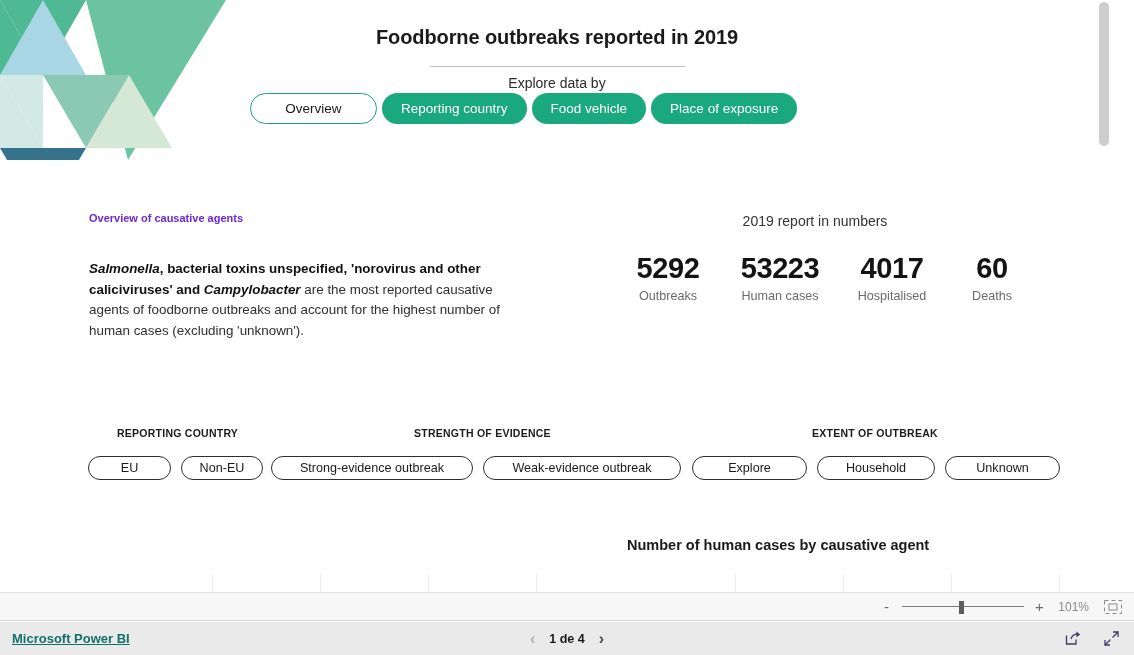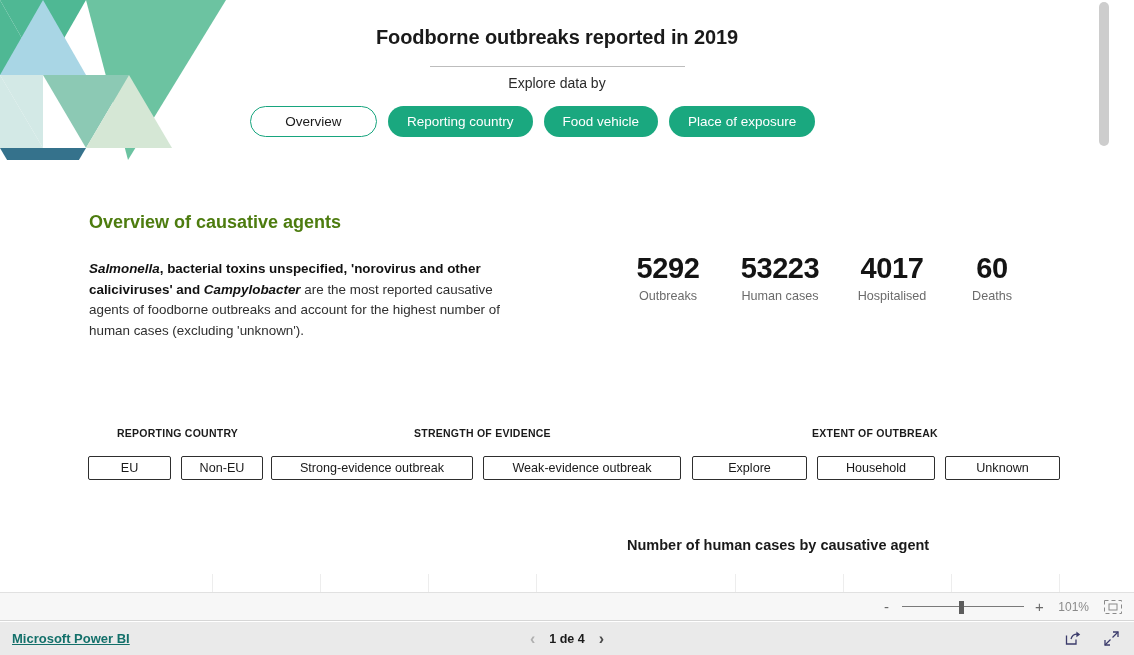--- a/index.html
+++ b/index.html
@@ -66,23 +66,23 @@
     top: 75px;
     width: 580px;
     text-align: center;
     font-size: 14px;
     color: #2b2b2b;
   }
 
   .nav-pills {
     position: absolute;
     left: 250px;
-    top: 106px;
-    display: flex;
-    gap: 11px;
+    top: 93px;
+    display: flex;
+    gap: 5px;
   }
 
   .pill-nav {
     height: 31px;
     border-radius: 16px;
     display: flex;
     align-items: center;
     justify-content: center;
     padding: 0 18px;
     font-size: 13.5px;
@@ -99,23 +99,23 @@
   .pill-nav.filled {
     background: #1aa87f;
     color: #ffffff;
   }
 
   
   .section-heading {
     position: absolute;
     left: 89px;
     top: 212px;
-    font-size: 18px;
+    font-size: 11px;
     font-weight: bold;
-    color: #4d7c0f;
+    color: #6d28d9;
   }
 
   .overview-paragraph {
     position: absolute;
     left: 89px;
     top: 259px;
     width: 438px;
     font-size: 13.4px;
     line-height: 20.5px;
     color: #2f2f2f;
@@ -172,21 +172,21 @@
     white-space: nowrap;
   }
   .slicer-row {
     position: absolute;
     display: flex;
     gap: 10px;
   }
   .pill-filter {
     height: 24px;
     border: 1px solid #2e2e2e;
-    border-radius: 2px;
+    border-radius: 12px;
     background: #ffffff;
     display: flex;
     align-items: center;
     justify-content: center;
     padding: 0 16px;
     font-size: 12.6px;
     color: #1a1a1a;
     white-space: nowrap;
     cursor: pointer;
   }
@@ -391,20 +391,21 @@
     <div class="nav-pills">
       <div class="pill-nav active">Overview</div>
       <div class="pill-nav filled">Reporting country</div>
       <div class="pill-nav filled">Food vehicle</div>
       <div class="pill-nav filled">Place of exposure</div>
     </div>
 
     <div class="section-heading">Overview of causative agents</div>
     <div class="overview-paragraph"><i>Salmonella</i><b>, bacterial toxins unspecified, 'norovirus and other caliciviruses' and </b><i>Campylobacter</i><span> are the most reported causative agents of foodborne outbreaks and account for the highest number of human cases (excluding 'unknown').</span></div>
 
+    <div class="kpi-caption">2019 report in numbers</div>
     <div class="kpi-row">
       <div class="kpi k-outbreaks">
         <div class="kpi-value">5292</div>
         <div class="kpi-label">Outbreaks</div>
       </div>
       <div class="kpi k-cases">
         <div class="kpi-value">53223</div>
         <div class="kpi-label">Human cases</div>
       </div>
       <div class="kpi k-hosp">

